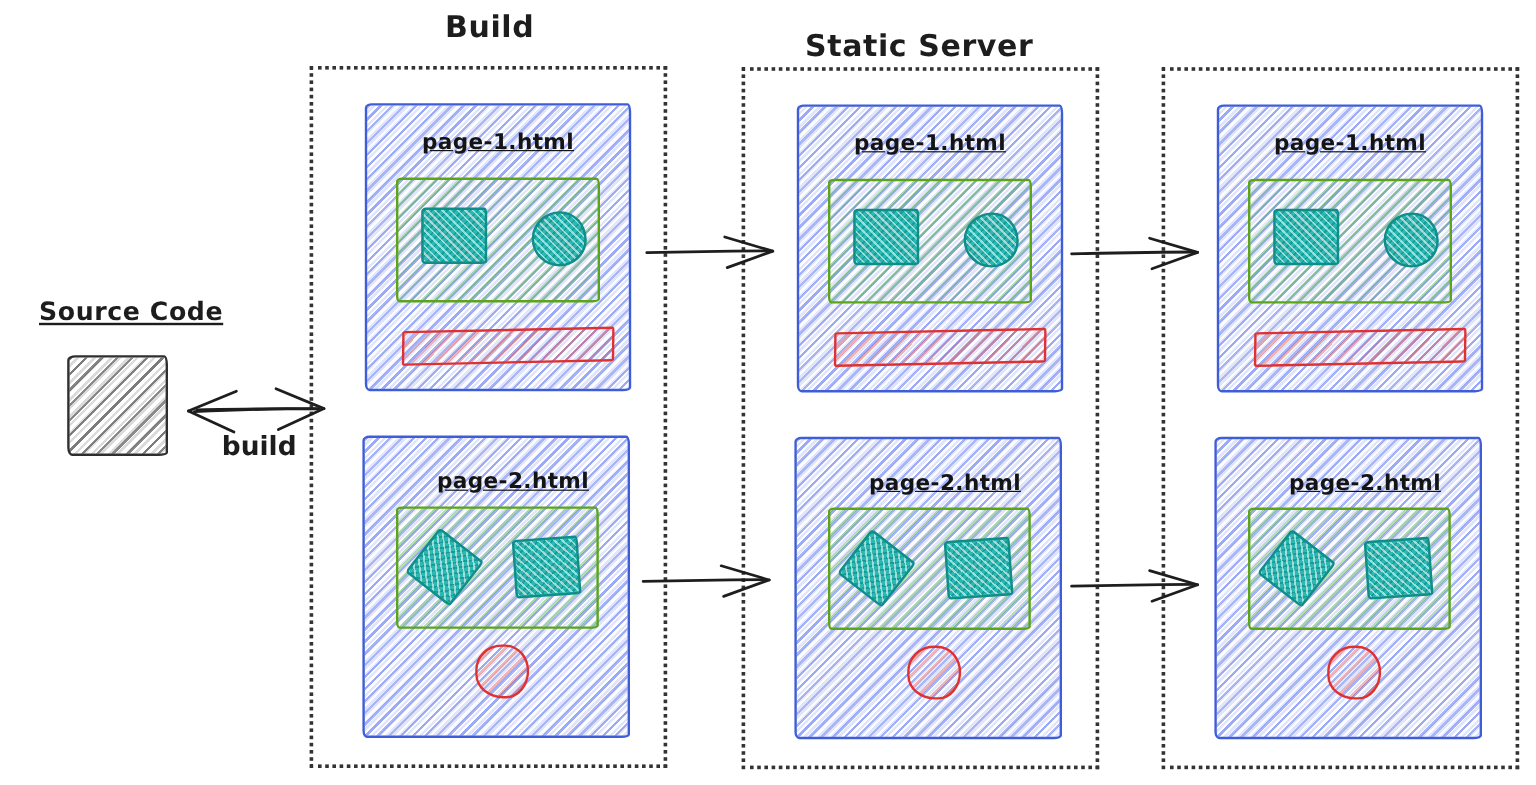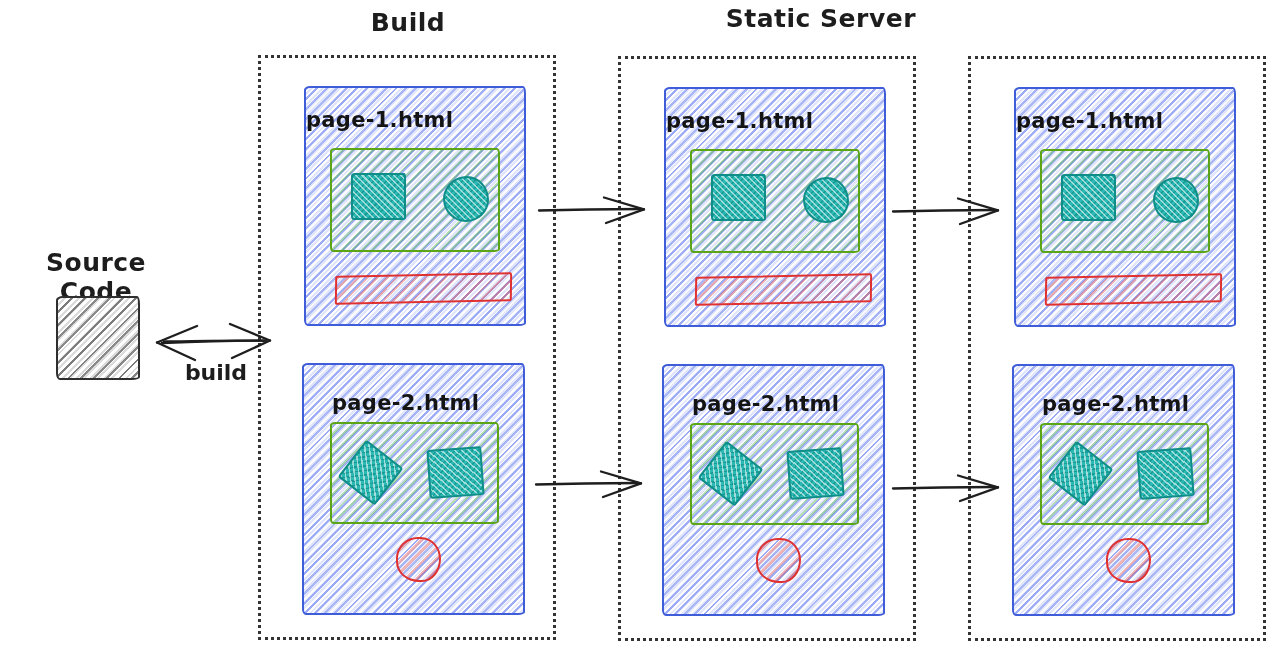--- a/index.html
+++ b/index.html
@@ -18,22 +18,22 @@
   html,body{margin:0;padding:0;background:#fff;}
   #canvas{
     position:relative;width:1280px;height:650px;background:#ffffff;
     font-family:"DejaVu Sans","Liberation Sans",sans-serif;color:var(--ink);
     overflow:hidden;
   }
   .col-title{
     position:absolute;text-align:center;font-size:25px;font-weight:600;
     letter-spacing:.5px;color:var(--ink);white-space:nowrap;
   }
-  .src-label{position:absolute;left:6px;top:248px;width:180px;text-align:center;
-    font-size:25px;font-weight:600;letter-spacing:.5px;}
+  .src-label{position:absolute;left:6px;top:248px;width:180px;text-align:right;
+    font-size:21px;font-weight:600;letter-spacing:.5px;text-decoration:underline;}
   .build-label{position:absolute;left:176px;top:360px;width:80px;text-align:center;
     font-size:22px;font-weight:600;}
   .src-square{
     position:absolute;left:56px;top:296px;width:84px;height:84px;box-sizing:border-box;
     border:2.6px solid var(--gray-stroke);
     border-radius:7px 3px 8px 4px / 4px 8px 3px 7px;
     background:
       repeating-linear-gradient(135deg, rgba(60,60,60,.60) 0 2px, transparent 2px 9px),
       repeating-linear-gradient(135deg, rgba(90,90,90,.22) 4px 6px, transparent 6px 9px),
       #fff;
@@ -47,22 +47,22 @@
     border:2.6px solid var(--blue-stroke);
     border-radius:6px 3px 7px 4px / 4px 7px 3px 6px;
     background:
       repeating-linear-gradient(135deg, rgba(78,106,237,.48) 0 2px, transparent 2px 7px),
       repeating-linear-gradient(135deg, rgba(78,106,237,.16) 3px 5px, transparent 5px 7px),
       #fdfdff;
   }
   .card-a{left:43px;top:28px;width:222px;height:240px;}
   .card-b{left:41px;top:305px;width:223px;height:252px;}
   .filename{
-    position:absolute;left:0;right:0;text-align:left;
-    font-size:21px;font-weight:600;letter-spacing:.3px;color:#141414;
+    position:absolute;left:0;right:0;text-align:center;
+    font-size:18px;font-weight:600;letter-spacing:.3px;color:#141414;text-decoration:underline;
   }
   .card-a .filename{top:20px;}
   .card-b .filename{top:26px;margin-left:28px;}
   .green-box{
     position:absolute;box-sizing:border-box;
     border:2.5px solid var(--green-stroke);
     border-radius:5px 3px 6px 3px / 3px 6px 3px 5px;
     background:repeating-linear-gradient(135deg, rgba(82,183,72,.42) 0 2px, transparent 2px 7px);
   }
   .card-a .green-box{left:24px;top:60px;width:170px;height:104px;}
@@ -96,21 +96,21 @@
   .flow-arrow svg,.dbl-arrow svg{display:block;width:100%;height:100%;}
   .dbl-arrow{position:absolute;left:150px;top:316px;width:126px;height:52px;z-index:6;}
   path{stroke:#1e1e1e;stroke-width:2.3;fill:none;stroke-linecap:round;stroke-linejoin:round;}
 </style>
 </head>
 <body>
 
 <div id="canvas">
 
   <div class="col-title" style="left:258px;width:300px;top:8px;">Build</div>
-  <div class="col-title" style="left:616px;width:300px;top:4px;text-align:right;">Static Server</div>
+  <div class="col-title" style="left:616px;width:300px;top:24px;">Static Server</div>
 
   <div class="src-label">Source Code</div>
   <div class="src-square"></div>
   <div class="dbl-arrow">
     <svg viewBox="0 0 126 52">
       <path d="M12 27 C 48 25.5, 88 24.5, 116 24.5"></path>
       <path d="M14 25.5 C 50 24.8, 86 24, 114 24.8"></path>
       <path d="M120 24.5 L 80 8"></path>
       <path d="M120 24.5 L 82 42"></path>
       <path d="M7 26.5 L 47 10"></path>

